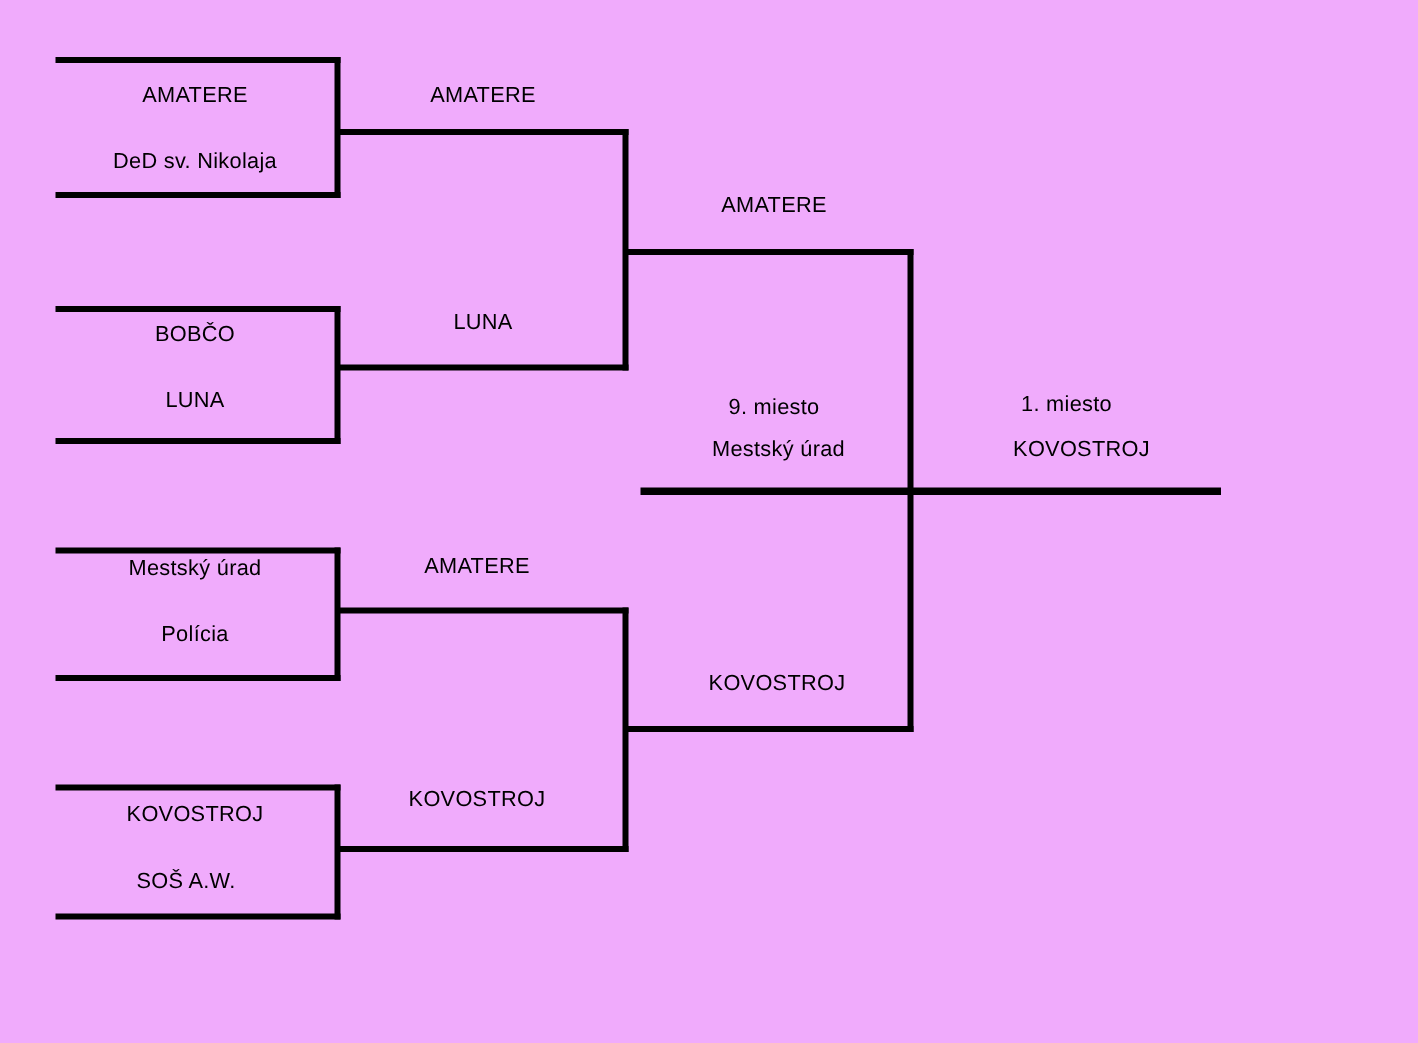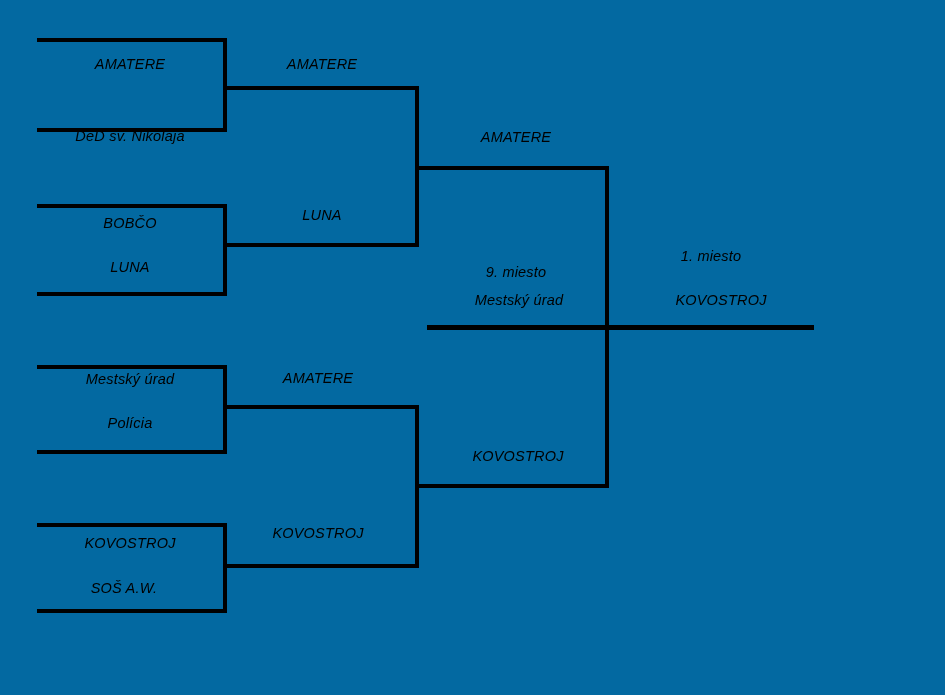--- a/index.html
+++ b/index.html
@@ -9,23 +9,22 @@
     background: #ffffff;
   }
   body {
     font-family: "Liberation Sans", sans-serif;
     color: #000000;
   }
   #bracket-canvas {
     position: relative;
     width: 945px;
     height: 695px;
-    background: #0369a1;
+    background: #f0abfc;
     overflow: hidden;
-    font-style: italic;
   }
   
   .hline {
     position: absolute;
     background: #000000;
     height: 4px;
   }
   .vline {
     position: absolute;
     background: #000000;
@@ -55,21 +54,21 @@
 </style>
 </head>
 <body>
 
 <div id="bracket-canvas">
 
   <div class="hline" style="left:37px;  top:38px;  width:190px;"></div>
   <div class="hline" style="left:37px;  top:128px; width:190px;"></div>
   <div class="vline" style="left:223px; top:38px;  height:94px;"></div>
   <div class="lbl lbl-center seed-name" style="left:130px; top:57px;">AMATERE</div>
-  <div class="lbl lbl-center seed-name" style="left:130px; top:101px;margin-top:28px;">DeD sv. Nikolaja</div>
+  <div class="lbl lbl-center seed-name" style="left:130px; top:101px;">DeD sv. Nikolaja</div>
 
   <div class="hline" style="left:37px;  top:204px; width:190px;"></div>
   <div class="hline" style="left:37px;  top:292px; width:190px;"></div>
   <div class="vline" style="left:223px; top:204px; height:92px;"></div>
   <div class="lbl lbl-center seed-name" style="left:130px; top:216px;">BOBČO</div>
   <div class="lbl lbl-center seed-name" style="left:130px; top:260px;">LUNA</div>
 
   <div class="hline" style="left:37px;  top:365px; width:190px;"></div>
   <div class="hline" style="left:37px;  top:450px; width:190px;"></div>
   <div class="vline" style="left:223px; top:365px; height:89px;"></div>
@@ -100,16 +99,16 @@
   <div class="hline" style="left:417px; top:484px; width:192px;"></div>
   <div class="vline" style="left:605px; top:166px; height:322px;"></div>
   <div class="lbl lbl-center" style="left:516px; top:130px;">AMATERE</div>
   <div class="lbl lbl-center" style="left:518px; top:449px;">KOVOSTROJ</div>
 
   <div class="hline-thick" style="left:427px; top:325px; width:387px;"></div>
 
   <div class="lbl lbl-center" style="left:516px; top:265px;">9. miesto</div>
   <div class="lbl lbl-center" style="left:519px; top:293px;">Mestský úrad</div>
 
-  <div class="lbl lbl-center" style="left:711px; top:249px;">1. miesto</div>
+  <div class="lbl lbl-center" style="left:711px; top:263px;">1. miesto</div>
   <div class="lbl lbl-center" style="left:721px; top:293px;">KOVOSTROJ</div>
 
 </div>
 
 </body></html>

